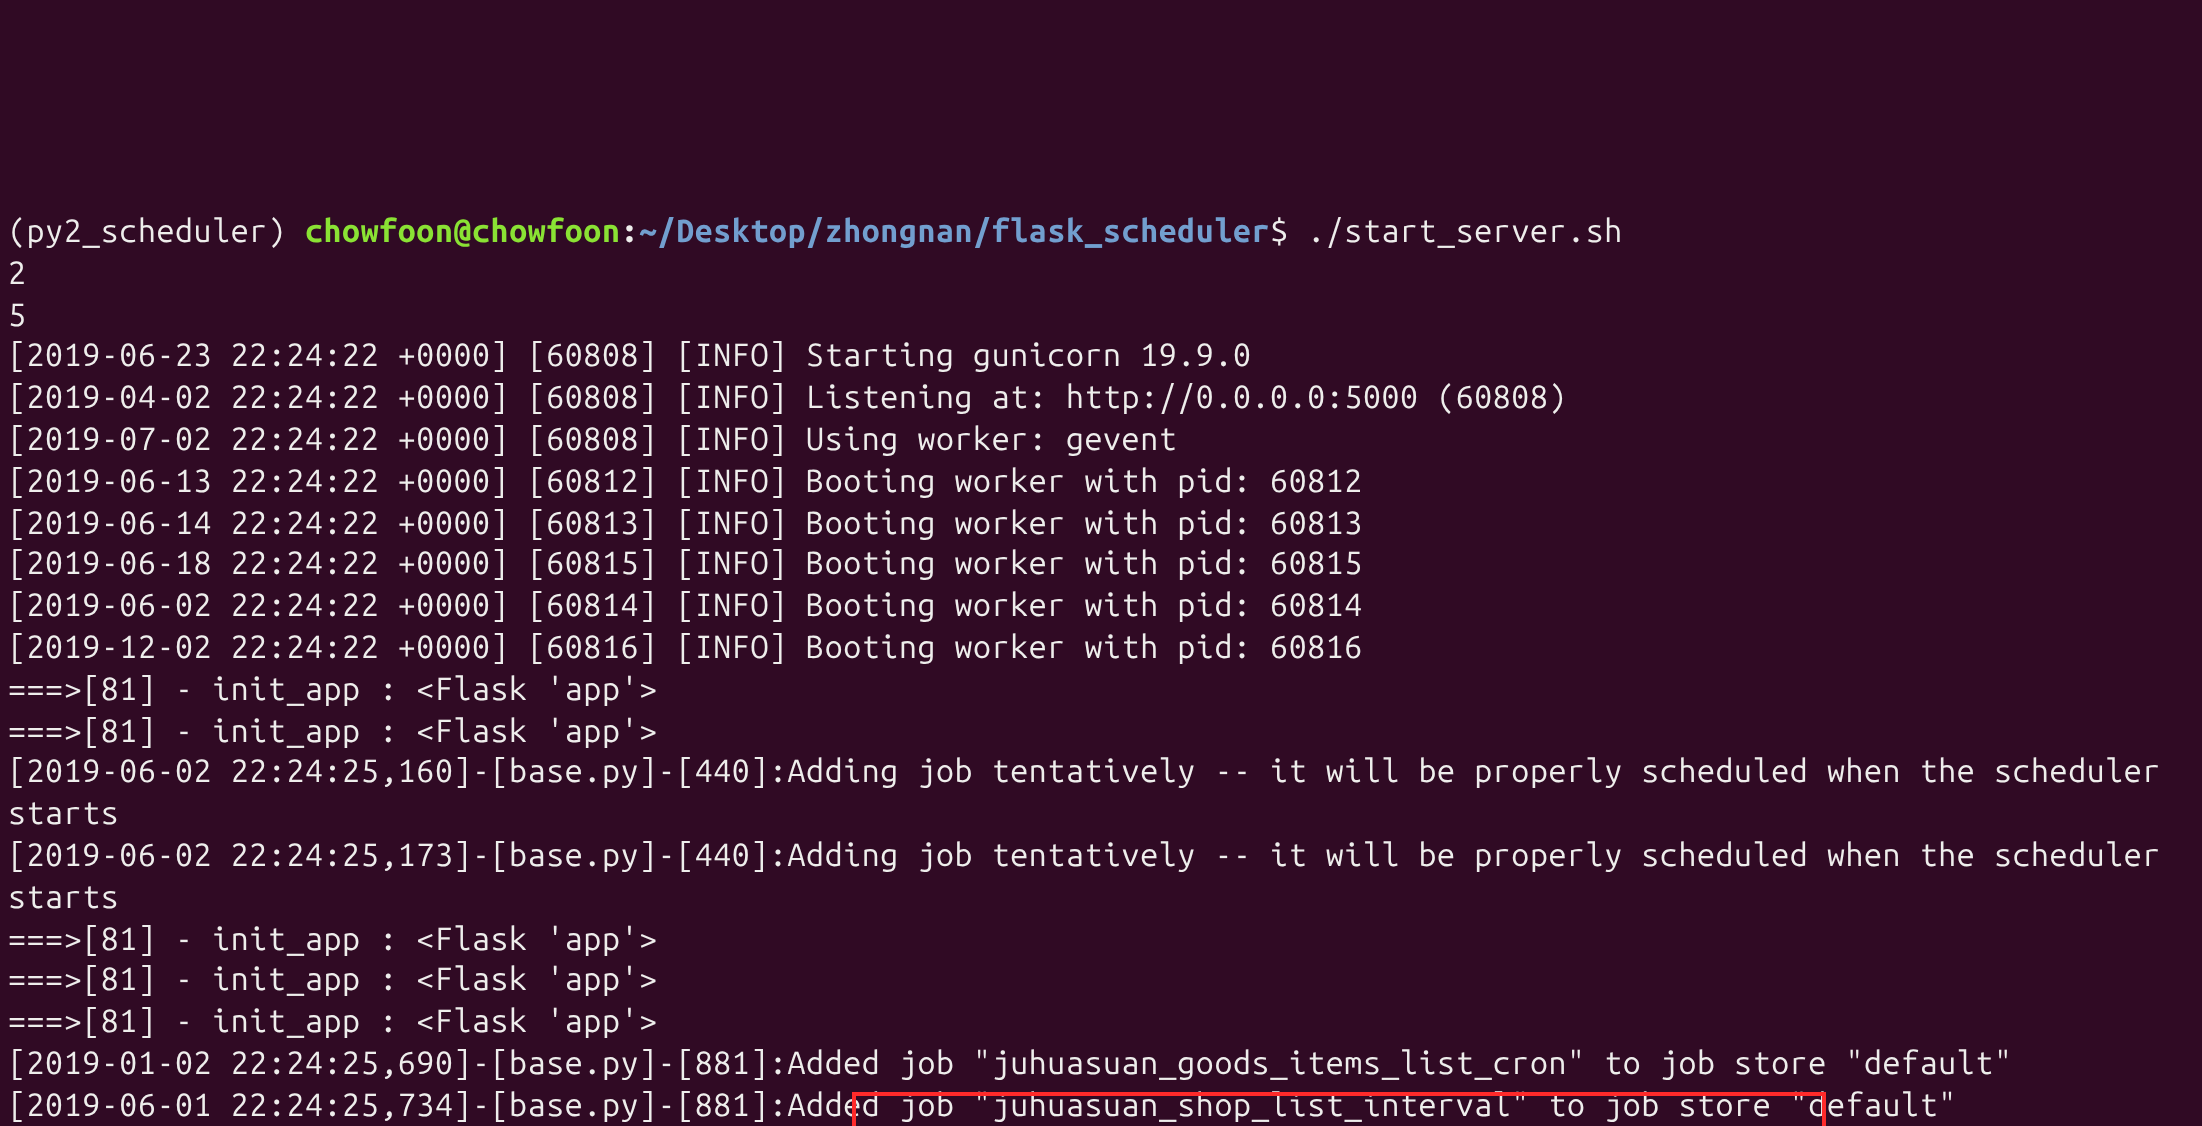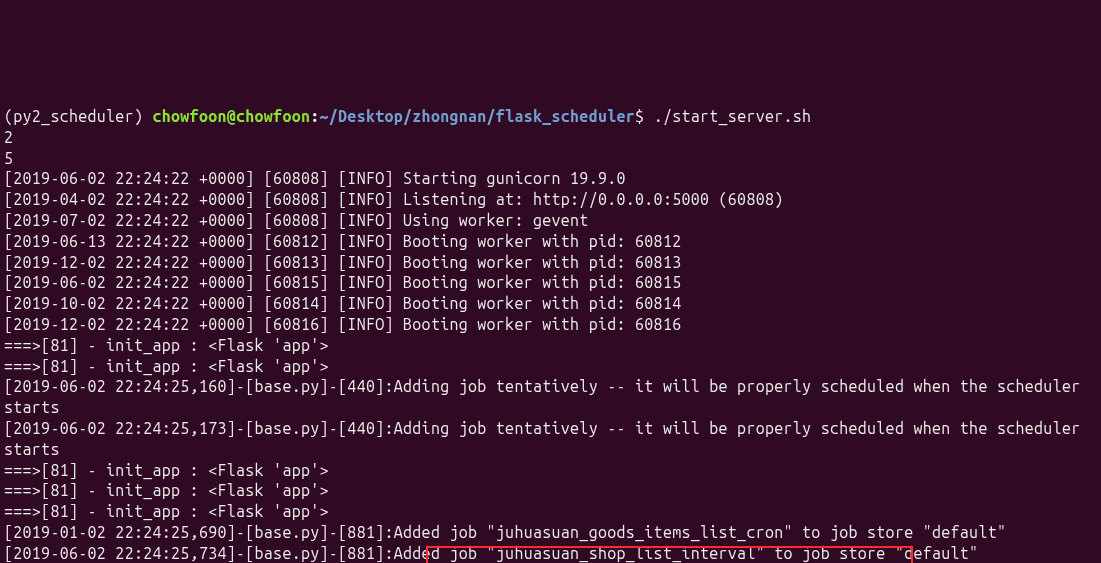--- a/index.html
+++ b/index.html
@@ -31,36 +31,36 @@
 </style>
 </head>
 <body>
 
 
 
 <div class="container">
 <span class="prompt-line"><span class="env">(py2_scheduler) </span><span class="user">chowfoon@chowfoon</span><span class="colon">:</span><span class="path">~/Desktop/zhongnan/flask_scheduler</span><span class="dollar">$ </span><span class="cmd">./start_server.sh</span></span>
 <span class="out">2</span>
 <span class="out">5</span>
-<span class="out">[2019-06-02 22:24:22 +0000] [60808] [INFO] Starting gunicorn 19.9.0</span>
+<span class="out">[2019-06-23 22:24:22 +0000] [60808] [INFO] Starting gunicorn 19.9.0</span>
 <span class="out">[2019-04-02 22:24:22 +0000] [60808] [INFO] Listening at: http://0.0.0.0:5000 (60808)</span>
 <span class="out">[2019-07-02 22:24:22 +0000] [60808] [INFO] Using worker: gevent</span>
 <span class="out">[2019-06-13 22:24:22 +0000] [60812] [INFO] Booting worker with pid: 60812</span>
-<span class="out">[2019-12-02 22:24:22 +0000] [60813] [INFO] Booting worker with pid: 60813</span>
-<span class="out">[2019-06-02 22:24:22 +0000] [60815] [INFO] Booting worker with pid: 60815</span>
-<span class="out">[2019-10-02 22:24:22 +0000] [60814] [INFO] Booting worker with pid: 60814</span>
+<span class="out">[2019-06-14 22:24:22 +0000] [60813] [INFO] Booting worker with pid: 60813</span>
+<span class="out">[2019-06-18 22:24:22 +0000] [60815] [INFO] Booting worker with pid: 60815</span>
+<span class="out">[2019-06-02 22:24:22 +0000] [60814] [INFO] Booting worker with pid: 60814</span>
 <span class="out">[2019-12-02 22:24:22 +0000] [60816] [INFO] Booting worker with pid: 60816</span>
 <span class="out">===&gt;[81] - init_app : &lt;Flask 'app'&gt;</span>
 <span class="out">===&gt;[81] - init_app : &lt;Flask 'app'&gt;</span>
 <span class="out">[2019-06-02 22:24:25,160]-[base.py]-[440]:Adding job tentatively -- it will be properly scheduled when the scheduler starts</span>
 <span class="out">[2019-06-02 22:24:25,173]-[base.py]-[440]:Adding job tentatively -- it will be properly scheduled when the scheduler starts</span>
 <span class="out">===&gt;[81] - init_app : &lt;Flask 'app'&gt;</span>
 <span class="out">===&gt;[81] - init_app : &lt;Flask 'app'&gt;</span>
 <span class="out">===&gt;[81] - init_app : &lt;Flask 'app'&gt;</span>
 <span class="out">[2019-01-02 22:24:25,690]-[base.py]-[881]:Added job "juhuasuan_goods_items_list_cron" to job store "default"</span>
-<span class="out">[2019-06-02 22:24:25,734]-[base.py]-[881]:Added job "juhuasuan_shop_list_interval" to job store "default"</span>
+<span class="out">[2019-06-01 22:24:25,734]-[base.py]-[881]:Added job "juhuasuan_shop_list_interval" to job store "default"</span>
 
 <div class="box" style="top:461px;left:422px;width:487px;height:27px;"></div>
 
 </div>
 
 
 
 
 </body></html>

